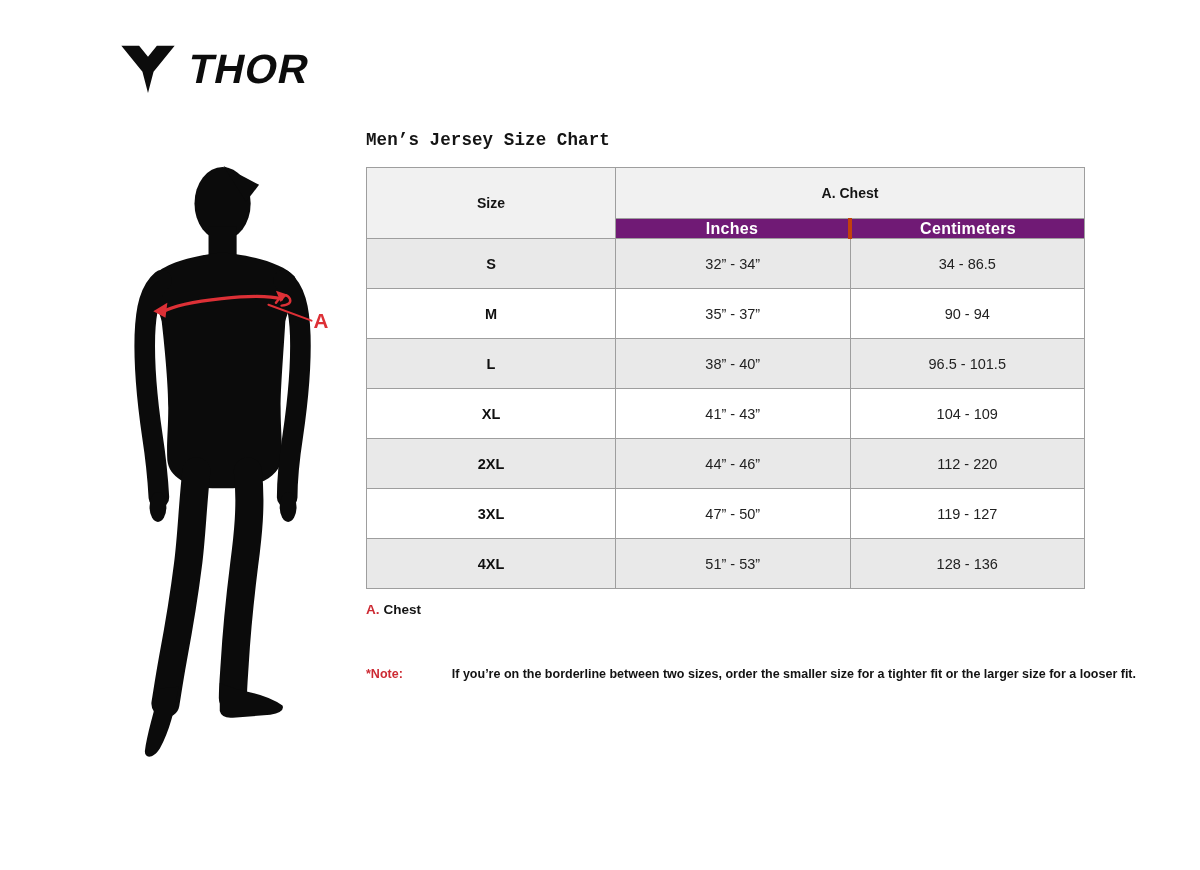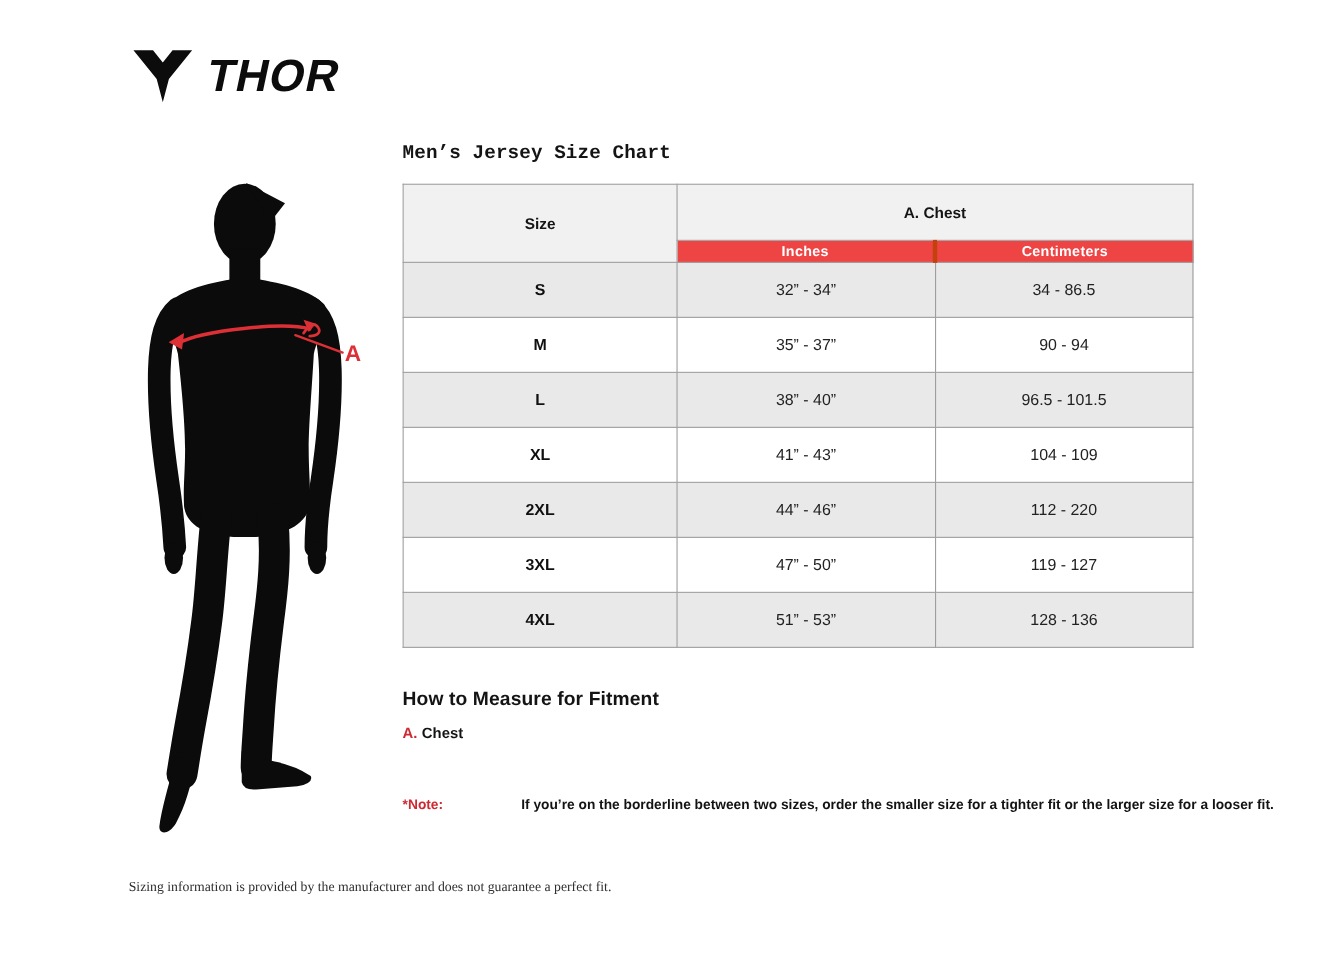--- a/index.html
+++ b/index.html
@@ -40,38 +40,38 @@
     width:719px; border-collapse:collapse; table-layout:fixed;
   }
   .size-chart th, .size-chart td {
     border:1px solid #9e9e9e; text-align:center; vertical-align:middle;
   }
   .size-chart .head-cell {
     background:#f1f1f1; font-size:14px; font-weight:700; color:#141414;
   }
   .size-chart .group-head { height:51px; }
   .size-chart .bar-cell {
-    background:#ef4444; color:#fff; font-size:13px; font-weight:700;
+    background:#701a75; color:#fff; font-size:16px; font-weight:700;
     height:20px; letter-spacing:.3px;
   }
   .size-chart .bar-cm { border-left:4px solid #c2410c; }
   .size-chart tbody td { height:50px; font-size:14.5px; color:#222; }
   .size-chart tbody td.size-cell { font-weight:700; color:#101010; }
   .size-chart tbody tr:nth-child(odd) td { background:#e9e9e9; }
 
   .fitment-title { margin-top:36px; }
   .measure-item { margin-top:13px; }
   .measure-item .item-head { font-size:13.5px; font-weight:700; color:#141414; }
   .measure-item .item-letter { color:#cd2a33; margin-right:4px; }
   .measure-item .item-desc {
     margin-top:4px; width:358px; font-size:12.5px; line-height:1.45; color:#141414;
   }
 
   .note-row {
-    margin-top:50px; display:flex; gap:31px; align-items:baseline;
+    margin-top:50px; display:flex; gap:9px; align-items:baseline;
     font-size:12.5px; font-weight:700; white-space:nowrap;
   }
   .note-label { color:#cd2a33; }
   .note-text { color:#131313;padding-left:40px; }
 
   .disclaimer {
     position:absolute; left:117px; top:796px;
     font-family:"Liberation Serif","DejaVu Serif",serif;
     font-size:12.5px; line-height:1.6; color:#2e2e2e;
   }
@@ -182,30 +182,28 @@
         <td>119 - 127</td>
       </tr>
       <tr>
         <td class="size-cell">4XL</td>
         <td>51” - 53”</td>
         <td>128 - 136</td>
       </tr>
     </tbody>
   </table>
 
-  <div class="section-title fitment-title">How to Measure for Fitment</div>
 
   <div class="measure-item">
     <div class="item-head">
       <span class="item-letter">A.</span><span>Chest</span>
     </div>
   </div>
 
   <div class="note-row">
     <span class="note-label">*Note:</span>
     <span class="note-text">If you’re on the borderline between two sizes, order the smaller size for a tighter fit or the larger size for a looser fit.</span>
   </div>
 
 </div>
 
 <div class="disclaimer">
-  <div>Sizing information is provided by the manufacturer and does not guarantee a perfect fit.</div>
 </div>
 
 </body></html>

